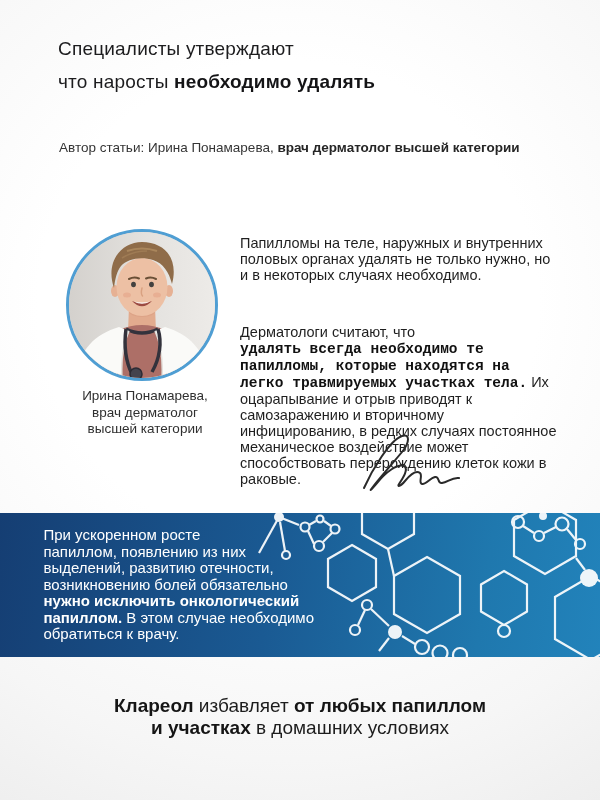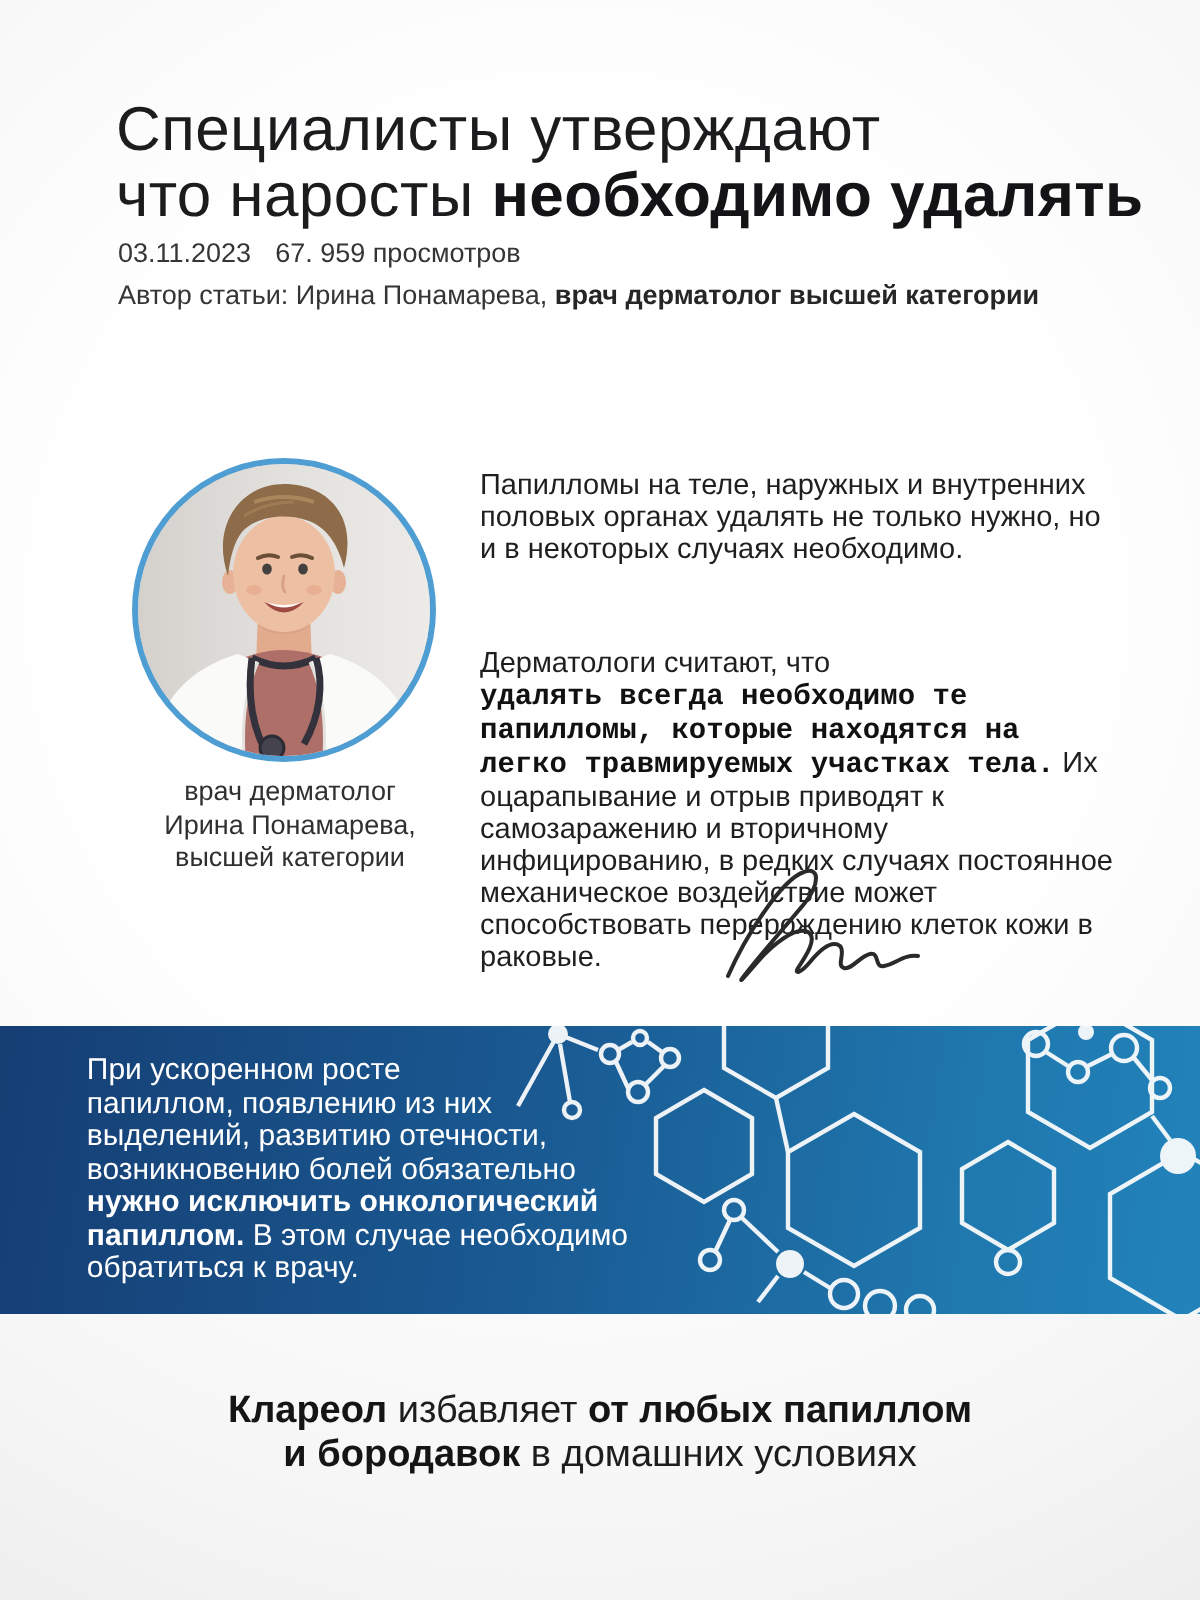--- a/index.html
+++ b/index.html
@@ -1,20 +1,20 @@
 <!DOCTYPE html>
 <html><head>
 <meta charset="utf-8">
 <style>
   html, body { margin:0; padding:0; width:600px; height:800px; overflow:hidden;
     font-family:"Liberation Sans", sans-serif; }
   .stage { position:relative; width:600px; height:800px;
     background: radial-gradient(130% 95% at 48% 38%, #ffffff 32%, #f6f6f6 60%, #eaeaea 85%, #e0e0e0 100%); }
 
-  .title { position:absolute; left:58px; top:48px; margin:0; font-size:31px; line-height:33px;
+  .title { position:absolute; left:58px; top:32px; margin:0; font-size:19px; line-height:33px;
     font-weight:500; color:#1c1c1e; letter-spacing:.2px; }
   .title .t-line { display:block; }
   .title b { font-weight:700; color:#141416; }
 
   .meta { position:absolute; left:59px; top:119px; font-size:13.5px; color:#353535; }
   .meta .views { margin-left:12px; }
   .author { position:absolute; left:59px; top:140px; font-size:13.5px; color:#353535; }
   .author .role { font-weight:600; color:#262626; }
 
   .photo { position:absolute; left:66px; top:229px; width:152px; height:152px; box-sizing:border-box;
@@ -45,23 +45,20 @@
 </head>
 <body>
 
 <div class="stage">
 
   <h1 class="title">
     <span class="t-line">Специалисты утверждают</span>
     <span class="t-line"><span>что наросты </span><b>необходимо удалять</b></span>
   </h1>
 
-  <div class="meta">
-    <span>03.11.2023</span><span class="views">67. 959 просмотров</span>
-  </div>
 
   <div class="author"><span>Автор статьи: Ирина Понамарева, </span><span class="role">врач дерматолог высшей категории</span></div>
 
   <div class="photo">
     <svg viewBox="0 0 146 146">
       <defs>
         <linearGradient id="pbg" x1="0" y1="0" x2="1" y2="0">
           <stop offset="0" stop-color="#d4d1cd"></stop>
             <stop offset="0.55" stop-color="#e4e2df"></stop>
             <stop offset="1" stop-color="#edebe8"></stop>
@@ -91,22 +88,22 @@
       <path d="M140,146 C136,118 120,102 96,95 L86,99 C92,112 94,128 93,146 Z" fill="#fafaf8"></path>
       <path d="M60,99 C54,112 52,128 53,146" stroke="#e3e1dd" stroke-width="1.5" fill="none"></path>
       <path d="M86,99 C92,112 94,128 93,146" stroke="#e3e1dd" stroke-width="1.5" fill="none"></path>
       <path d="M57,97 C55,112 56,128 63,142" stroke="#33323c" stroke-width="3.5" fill="none"></path>
       <path d="M89,97 C93,110 91,126 83,140" stroke="#33323c" stroke-width="3.5" fill="none"></path>
       <circle cx="67" cy="142" r="6" fill="#44434e" stroke="#2c2b34" stroke-width="1.5"></circle>
     </svg>
   </div>
 
   <div class="caption">
+    <div>Ирина Понамарева,</div>
     <div>врач дерматолог</div>
-    <div>Ирина Понамарева,</div>
     <div>высшей категории</div>
   </div>
 
   <p class="para p1">Папилломы на теле, наружных и внутренних половых органах удалять не только нужно, но и в некоторых случаях необходимо.</p>
 
   <p class="para p2"><span>Дерматологи считают, что</span><br><b>удалять всегда необходимо те папилломы, которые находятся на легко травмируемых участках тела.</b><span> Их оцарапывание и отрыв приводят к самозаражению и вторичному инфицированию, в редких случаях постоянное механическое воздействие может способствовать перерождению клеток кожи в раковые.</span></p>
 
   <div class="signature">
     <svg viewBox="0 0 105 62">
       <path d="M4,56 C12,38 30,8 42,4 C50,1 50,10 42,20 C32,32 18,48 12,56 C9,60 11,58 17,51 C26,40 38,31 44,34 C49,37 43,46 39,52 C37,55 40,55 45,49 C50,43 56,38 60,41 C63,44 58,51 62,52 C66,53 70,46 75,45 C80,44 77,52 82,51 C88,50 92,45 99,46" fill="none" stroke="#2a2a2a" stroke-width="2" stroke-linecap="round"></path>
@@ -165,16 +162,16 @@
       <div>выделений, развитию отечности,</div>
       <div>возникновению болей обязательно</div>
       <div><b>нужно исключить онкологический</b></div>
       <div><b>папиллом.</b><span> В этом случае необходимо</span></div>
       <div>обратиться к врачу.</div>
     </div>
   </div>
 
   <div class="footer">
     <div class="f-line"><b>Клареол</b><span> избавляет </span><b>от любых папиллом</b></div>
-    <div class="f-line"><b>и бородавок</b><span> в домашних условиях</span></div>
+    <div class="f-line"><b>и участках</b><span> в домашних условиях</span></div>
   </div>
 
 </div>
 
 </body></html>

